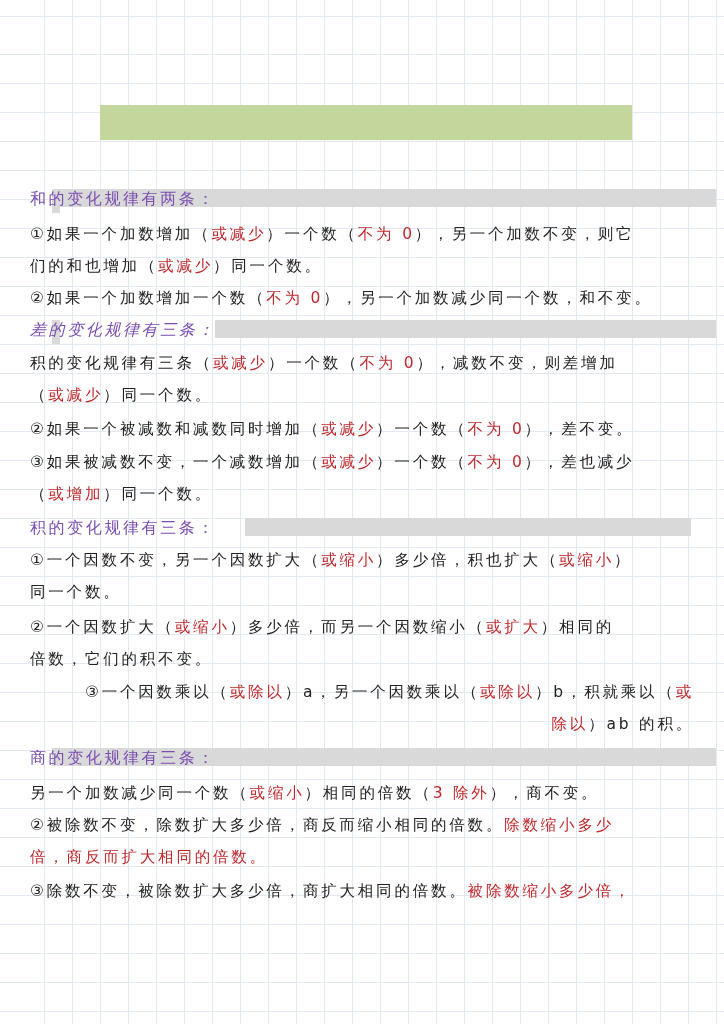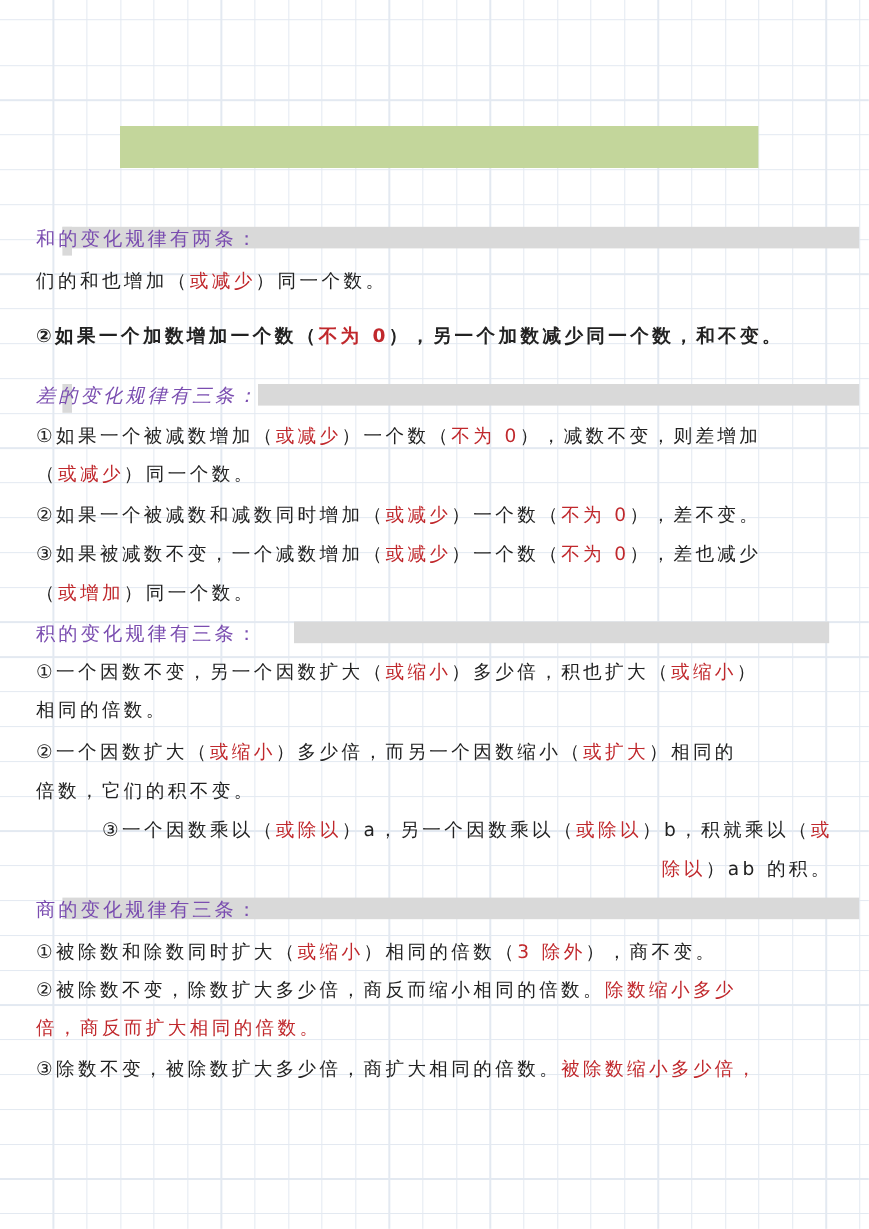--- a/index.html
+++ b/index.html
@@ -66,66 +66,67 @@
 <body>
 
 <div class="title-banner"></div>
 
 <div class="section-head" style="top:189px;">
   <div class="bar" style="left:22px; width:664px;"></div>
   <div class="bar-notch"></div>
   <span class="text">和的变化规律有两条：</span>
 </div>
 <div class="para" style="top:218px;">
+  <span class="line"><span>①如果一个加数增加（</span><span class="hl">或减少</span><span>）一个数（</span><span class="hl">不为 0</span><span>），另一个加数不变，则它</span></span>
   <span class="line"><span>们的和也增加（</span><span class="hl">或减少</span><span>）同一个数。</span></span>
 </div>
-<div class="para" style="top:264px;font-weight:bold;">
+<div class="para" style="top:282px;">
   <span class="line"><span>②如果一个加数增加一个数（</span><span class="hl">不为 0</span><span>），另一个加数减少同一个数，和不变。</span></span>
 </div>
 
 <div class="section-head" style="top:320px;font-style:italic;">
   <div class="bar" style="left:185px; width:501px;"></div>
   <div class="bar-notch"></div>
   <span class="text">差的变化规律有三条：</span>
 </div>
 <div class="para" style="top:347px;">
-  <span class="line"><span>①如果一个被减数增加（</span><span class="hl">或减少</span><span>）一个数（</span><span class="hl">不为 0</span><span>），减数不变，则差增加</span></span>
+  <span class="line"><span>积的变化规律有三条（</span><span class="hl">或减少</span><span>）一个数（</span><span class="hl">不为 0</span><span>），减数不变，则差增加</span></span>
   <span class="line"><span>（</span><span class="hl">或减少</span><span>）同一个数。</span></span>
 </div>
 <div class="para" style="top:413px;">
   <span class="line"><span>②如果一个被减数和减数同时增加（</span><span class="hl">或减少</span><span>）一个数（</span><span class="hl">不为 0</span><span>），差不变。</span></span>
 </div>
 <div class="para" style="top:446px;">
   <span class="line"><span>③如果被减数不变，一个减数增加（</span><span class="hl">或减少</span><span>）一个数（</span><span class="hl">不为 0</span><span>），差也减少</span></span>
   <span class="line"><span>（</span><span class="hl">或增加</span><span>）同一个数。</span></span>
 </div>
 
 <div class="section-head" style="top:518px;">
   <div class="bar" style="left:215px; width:446px;"></div>
   <span class="text">积的变化规律有三条：</span>
 </div>
 <div class="para" style="top:544px;">
   <span class="line"><span>①一个因数不变，另一个因数扩大（</span><span class="hl">或缩小</span><span>）多少倍，积也扩大（</span><span class="hl">或缩小</span><span>）</span></span>
-  <span class="line"><span>相同的倍数。</span></span>
+  <span class="line"><span>同一个数。</span></span>
 </div>
 <div class="para" style="top:611px;">
   <span class="line"><span>②一个因数扩大（</span><span class="hl">或缩小</span><span>）多少倍，而另一个因数缩小（</span><span class="hl">或扩大</span><span>）相同的</span></span>
   <span class="line"><span>倍数，它们的积不变。</span></span>
 </div>
 <div class="para" style="top:676px;text-align:right;">
   <span class="line"><span>③一个因数乘以（</span><span class="hl">或除以</span><span>）a，另一个因数乘以（</span><span class="hl">或除以</span><span>）b，积就乘以（</span><span class="hl">或</span></span>
   <span class="line"><span class="hl">除以</span><span>）ab 的积。</span></span>
 </div>
 
 <div class="section-head" style="top:748px;">
   <div class="bar" style="left:22px; width:664px;"></div>
   <span class="text">商的变化规律有三条：</span>
 </div>
 <div class="para" style="top:777px;">
-  <span class="line"><span>①被除数和除数同时扩大（</span><span class="hl">或缩小</span><span>）相同的倍数（</span><span class="hl">3 除外</span><span>），商不变。</span></span>
+  <span class="line"><span>另一个加数减少同一个数（</span><span class="hl">或缩小</span><span>）相同的倍数（</span><span class="hl">3 除外</span><span>），商不变。</span></span>
 </div>
 <div class="para" style="top:809px;">
   <span class="line"><span>②被除数不变，除数扩大多少倍，商反而缩小相同的倍数。</span><span class="hl">除数缩小多少</span></span>
   <span class="line"><span class="hl">倍，商反而扩大相同的倍数。</span></span>
 </div>
 <div class="para" style="top:875px;">
   <span class="line"><span>③除数不变，被除数扩大多少倍，商扩大相同的倍数。</span><span class="hl">被除数缩小多少倍，</span></span>
 </div>
 
 </body></html>

